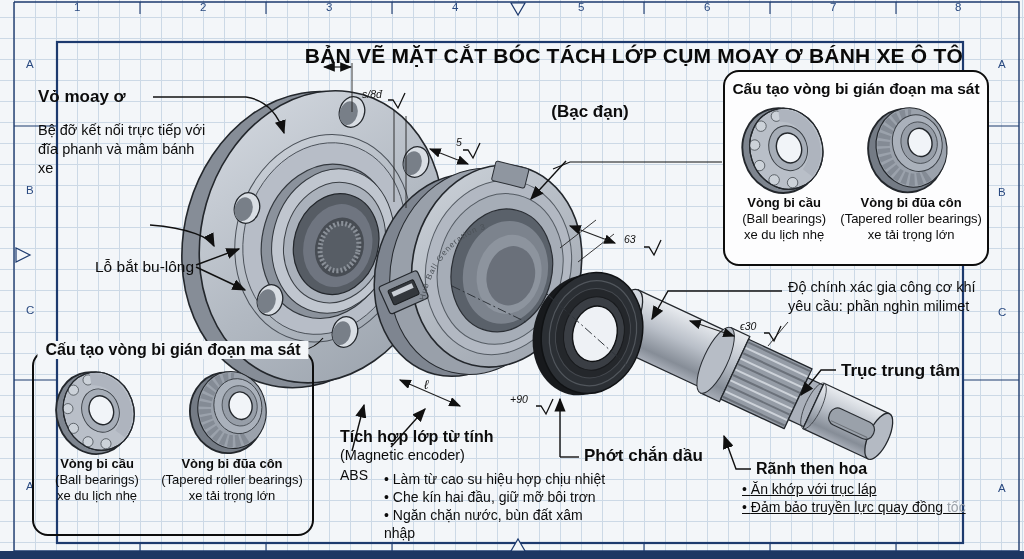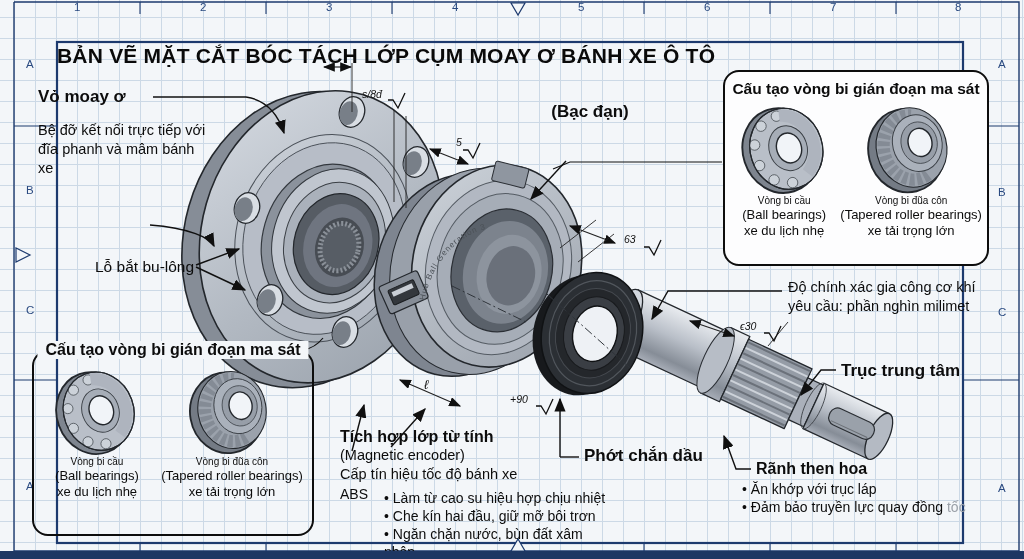--- a/index.html
+++ b/index.html
@@ -9,48 +9,48 @@
     background-color:#f3f6f9;
     background-image:
       linear-gradient(to right,#ccd9e6 1px,transparent 1px),
       linear-gradient(to bottom,#ccd9e6 1px,transparent 1px);
     background-size:21px 21px;background-position:-7px -4px;
   }
   svg.overlay{position:absolute;left:0;top:0;z-index:1;}
   .lbl{position:absolute;z-index:2;line-height:1.2;}
   .col-num,.row-letter{position:absolute;z-index:2;font-size:11.5px;color:#2a4a80;}
   .title{
-    position:absolute;left:57px;right:61px;top:44px;z-index:3;text-align:left;
+    position:absolute;left:57px;right:61px;top:44px;z-index:3;text-align:right;
     font-size:21px;font-weight:bold;letter-spacing:.2px;color:#0a0a0a;
   }
   .h1{font-weight:bold;font-size:17px;}
   .h2{font-weight:bold;font-size:16px;}
   .body-txt{font-size:14.5px;line-height:1.3;}
   .center{text-align:center;}
   .gray{color:#9aa0a8;text-align:right;}
   .navy-bar{position:absolute;left:0;right:0;bottom:0;height:8px;background:#1e3763;z-index:4;}
   .brg-box{
     position:absolute;z-index:2;border:2.2px solid #0d0d0d;border-radius:16px;
   }
   .brg-box.white{background:#fdfdfe;}
   .box-header{font-weight:bold;font-size:15.5px;text-align:center;}
   .box-header.on-border{
     position:absolute;top:-11px;left:50%;transform:translateX(-50%);
     background:#f3f6f9;padding:0 8px;white-space:nowrap;font-size:16px;
   }
   .box-cols{display:flex;justify-content:space-around;align-items:flex-start;padding:2px 4px;}
   .box-col{display:flex;flex-direction:column;align-items:center;}
-  .box-col .name{font-weight:normal;font-size:10px;line-height:1.2;}
+  .box-col .name{font-weight:bold;font-size:13px;line-height:1.2;}
   .box-col .en,.box-col .use{font-size:13px;line-height:1.25;}
   .abs-row{display:flex;align-items:flex-start;gap:6px;}
   .abs-row .abs{font-size:14px;margin-top:2px;}
   .abs-row ul{margin:6px 0 0 0;padding:0 0 0 10px;list-style:none;}
   .abs-row li,.bullets li{font-size:14px;line-height:1.28;}
   .abs-row li::before,.bullets li::before{content:"• ";}
-  .bullets{margin:3px 0 0 0;padding:0;list-style:none;}
+  .bullets{margin:3px 0 0 0;padding:0;list-style:none;text-decoration:underline;}
 </style>
 </head>
 <body>
 
 <div class="sheet">
 
   <svg class="overlay" width="1024" height="559" viewBox="0 0 1024 559">
     <defs>
       <marker id="ah" markerWidth="10" markerHeight="8" refX="9" refY="4" orient="auto-start-reverse">
         <path d="M0,0 L10,4 L0,8 Z" fill="#101010"></path>
@@ -275,21 +275,20 @@
     <div class="body-txt">yêu cầu: phần nghìn milimet</div>
   </div>
 
   <div class="lbl h1" style="left:841px;top:361px">Trục trung tâm</div>
 
   <div class="lbl h1" style="left:584px;top:446px">Phớt chắn dầu</div>
 
   <div class="lbl" style="left:340px;top:427px;width:270px">
     <div class="h2">Tích hợp lớp từ tính</div>
     <div class="body-txt">(Magnetic encoder)</div>
-    <div class="body-txt">Cấp tín hiệu tốc độ bánh xe</div>
     <div class="abs-row">
       <span class="abs">ABS</span>
       <ul>
         <li>Làm từ cao su hiệu hợp chịu nhiệt</li>
         <li>Che kín hai đầu, giữ mỡ bôi trơn</li>
         <li>Ngăn chặn nước, bùn đất xâm nhập</li>
       </ul>
     </div>
   </div>
 

